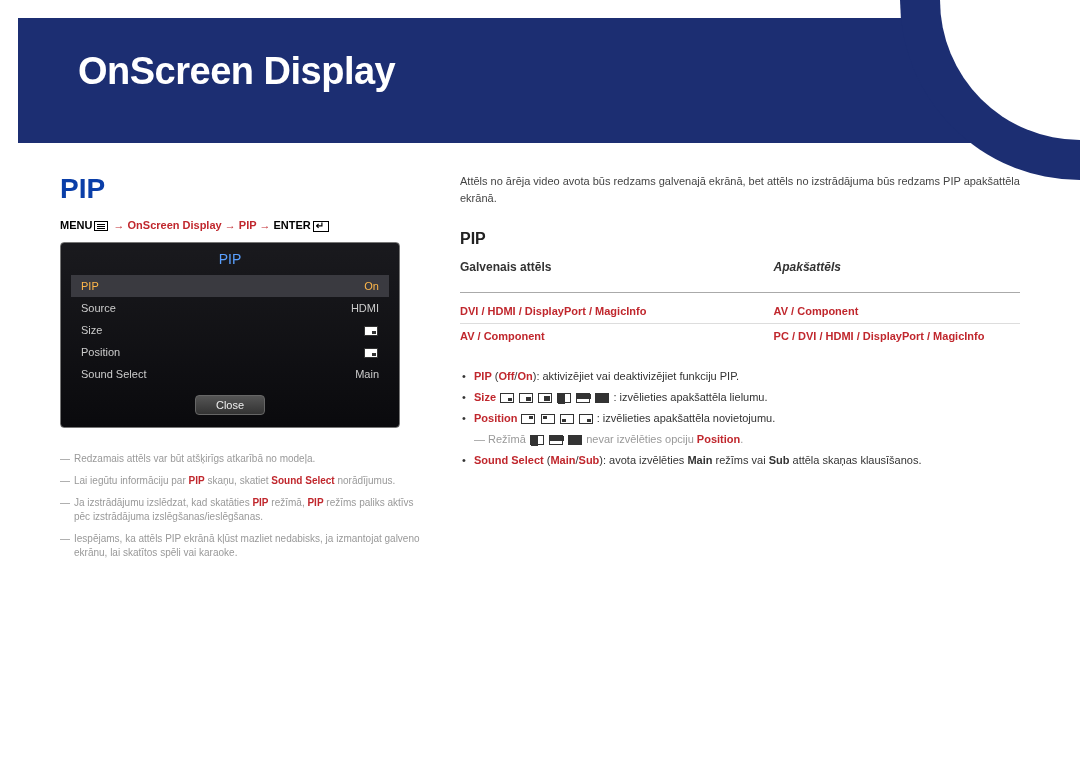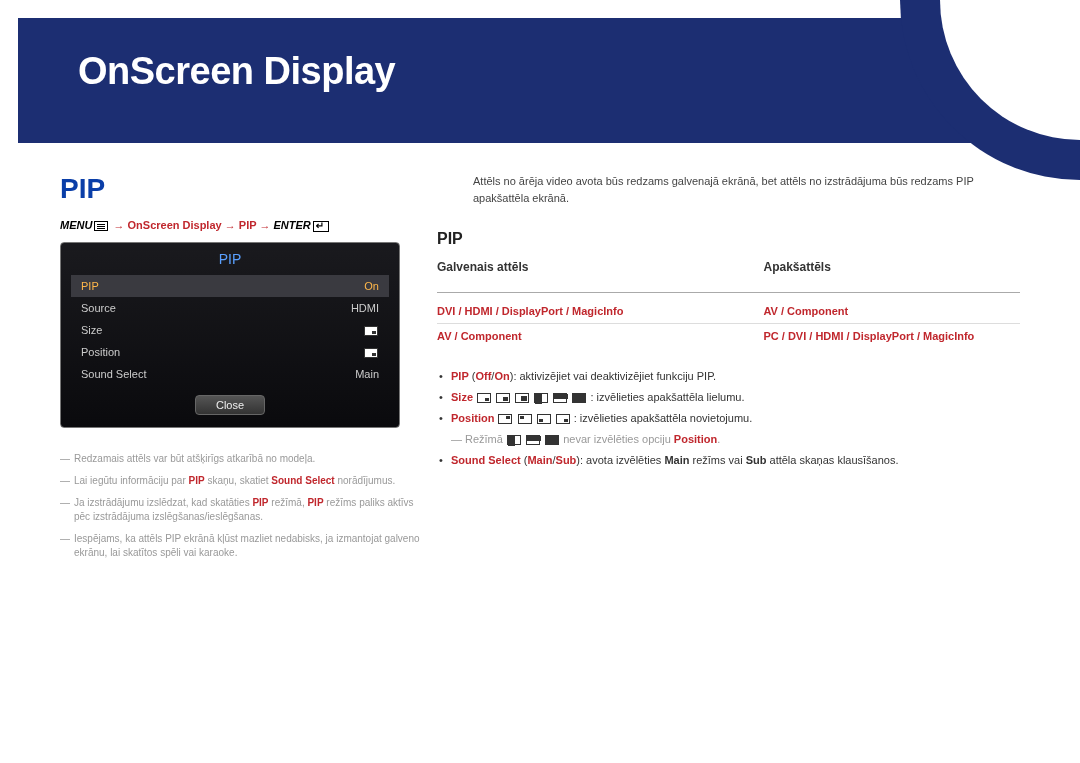--- a/index.html
+++ b/index.html
@@ -26,27 +26,27 @@
     border-bottom-left-radius: 140px;
   }
   .chapter-header {
     background: #1c2e72;
     color: #fff;
     padding: 32px 60px 50px 60px;
     margin: 18px 18px 0 18px;
     border-radius: 0 0 0 0;
   }
   .chapter-title { font-size: 38px; font-weight: 600; letter-spacing: -0.5px; }
-  .content-area { display: flex; gap: 17px; padding: 30px 60px 0 60px; }
+  .content-area { display: flex; gap: 40px; padding: 30px 60px 0 60px; }
   .left-col { width: 360px; flex-shrink: 0; }
   .right-col { flex: 1; font-size: 12px; color: #333; }
   .section-heading { color: #0a3ea8; font-size: 28px; font-weight: 700; margin-bottom: 14px; }
   .breadcrumb { font-size: 11px; font-weight: 700; margin-bottom: 10px; }
   .bc-red { color: #c0272d; }
-  .bc-black { color: #000; font-style: italic; }
+  .bc-black { color: #000; }
   .osd-window {
     width: 340px;
     background: linear-gradient(#1a1a1e, #0a0a0d);
     border: 1px solid #777;
     border-radius: 4px;
     padding: 8px 10px 12px 10px;
     color: #ccc;
     font-size: 11px;
   }
   .osd-title { text-align: center; color: #5aa0ff; font-size: 14px; margin-bottom: 8px; }
@@ -60,25 +60,25 @@
     padding: 3px 0;
     background: linear-gradient(#555,#333);
     border: 1px solid #666;
     border-radius: 4px;
     color: #eee;
     font-size: 11px;
   }
   .footnotes { margin-top: 24px; font-size: 10px; color: #999; }
   .footnotes p { margin-bottom: 8px; position: relative; padding-left: 14px; line-height: 1.4; }
   .footnotes p::before { content: "―"; position: absolute; left: 0; }
-  .intro { font-size: 11px; color: #444; margin-bottom: 24px; line-height: 1.5; margin-left: 36px; }
+  .intro { font-size: 11px; color: #444; margin-bottom: 24px; line-height: 1.5; }
   .sub-heading { font-size: 16px; font-weight: 700; color: #222; margin-bottom: 12px; }
   .table-hdr { display: flex; border-bottom: 1px solid #aaa; padding-bottom: 18px; margin-bottom: 6px; }
   .table-hdr .col1 { width: 56%; font-weight: 700; }
-  .table-hdr .col2 { width: 44%; font-weight: 700; }
+  .table-hdr .col2 { width: 44%; font-weight: 700; font-style: italic; }
   .table-row { display: flex; padding: 6px 0; font-size: 11px; }
   .table-row .col1 { width: 56%; }
   .table-row .col2 { width: 44%; }
   .red { color: #c0272d; font-weight: 700; }
   .red-thin { color: #c0272d; }
   .bullets { list-style: none; margin-top: 18px; font-size: 11px; line-height: 1.9; }
   .bullets li { position: relative; padding-left: 14px; }
   .bullets li::before { content: "•"; position: absolute; left: 2px; top: 0; }
   .bullets .sub { padding-left: 28px; color: #999; }
   .bullets .sub::before { content: "―"; left: 14px; color: #999; }

